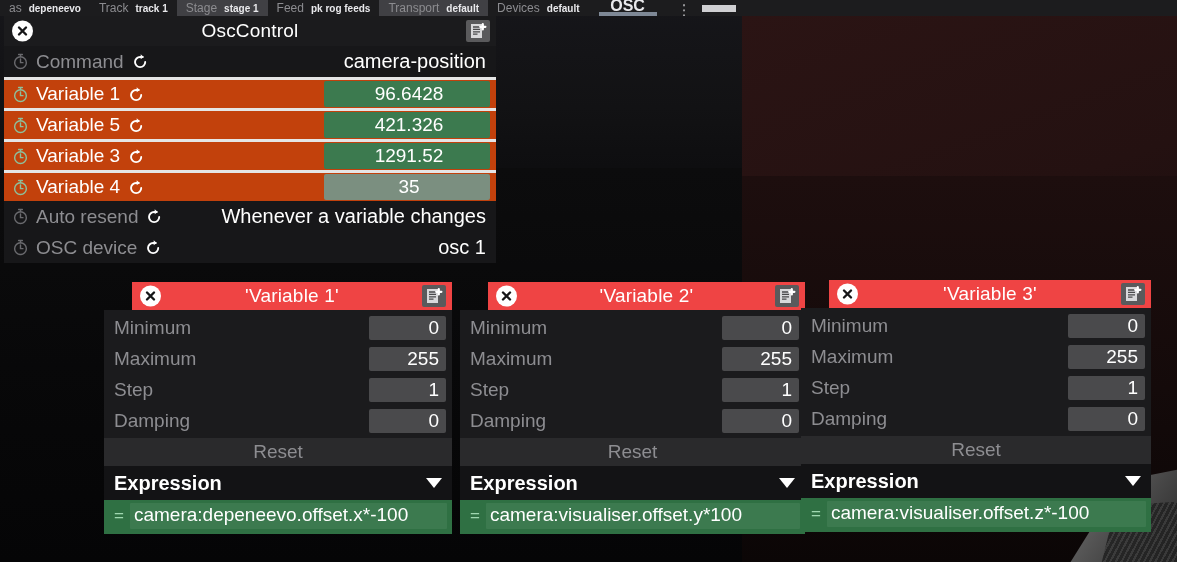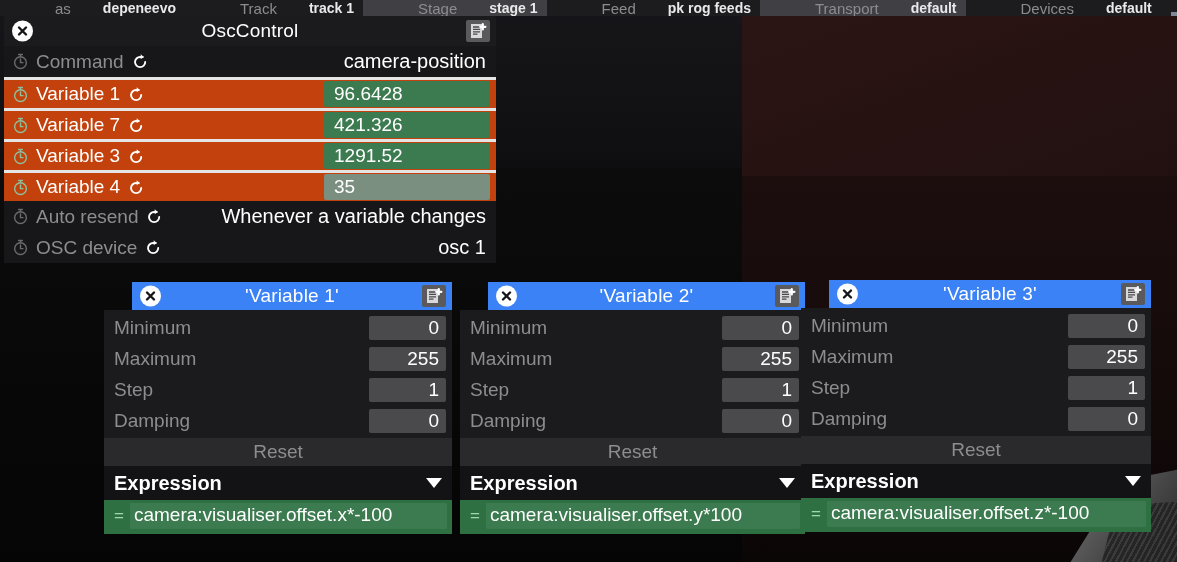--- a/index.html
+++ b/index.html
@@ -85,31 +85,31 @@
   .tb-item {
     display: flex;
     align-items: flex-end;
     height: 16px;
     padding: 0 9px;
     gap: 7px;
     white-space: nowrap;
     line-height: 15px;
   }
   .tb-item.sel { background: #404044; }
-  .tb-key { color: #8c8c90; font-size: 15px; margin-left: 46px; }
-  .tb-val { color: #e9e9ec; font-size: 14px; font-weight: bold; margin-left: 25px; }
+  .tb-key { color: #8c8c90; font-size: 12px; }
+  .tb-val { color: #e9e9ec; font-size: 10px; font-weight: bold; }
   .tb-osc {
     display: flex;
     flex-direction: column;
     align-items: center;
     height: 16px;
     padding: 0 10px;
     justify-content: flex-end;
   }
-  .tb-osc-label { color: #e9e9ec; font-size: 12px; font-weight: bold; line-height: 12px; }
+  .tb-osc-label { color: #e9e9ec; font-size: 16px; font-weight: bold; line-height: 12px; }
   .tb-osc-underline { width: 58px; height: 4px; background: #7e8896; }
   .tb-dots {
     color: #b5b5b8; font-size: 15px; padding: 0 10px; line-height: 12px;
   }
   .tb-right-box {
     width: 34px; height: 7px; background: #cfcfd2; margin: 0 6px 4px 0;
   }
 
   
   .win { position: absolute; }
@@ -179,32 +179,32 @@
   .osc-spacer { flex: 1 1 auto; }
   .osc-value {
     font-size: 20px;
     color: #ffffff;
     text-align: right;
     white-space: nowrap;
     padding-right: 4px;
   }
   .osc-field {
     min-width: 150px;
-    text-align: left;
+    text-align: center;
     padding: 2px 6px 2px 10px;
     border-radius: 2px;
     background: #3c7a4f;
     color: #ffffff;
     font-size: 19px;
   }
   .osc-field.light { background: #7b8f80; }
 
   
   .varwin { position: absolute; }
-  .varwin .win-title { height: 28px; background: #3b82f6; margin-left: 28px; }
+  .varwin .win-title { height: 28px; background: #ef4444; margin-left: 28px; }
   .varwin-body { background: #1b1b1d; padding: 2px 0 0 0; }
   .param-row {
     display: flex;
     align-items: center;
     height: 31px;
     padding: 0 6px 0 10px;
     box-sizing: border-box;
   }
   .param-label {
     font-size: 19px;
@@ -383,21 +383,21 @@
         <span class="osc-spacer"></span>
         <span class="osc-field">96.6428</span>
       </div>
 
       <div class="osc-row green">
         <svg class="icon-clock" viewBox="0 0 18 18" aria-hidden="true">
           <circle cx="9" cy="10.2" r="6.2" fill="none" stroke="#8dc09c" stroke-width="1.5"></circle>
           <path d="M9 6.4 V10.2 H11.6" stroke="#8dc09c" stroke-width="1.5" fill="none" stroke-linecap="round"></path>
           <path d="M7 1.6 h4 M9 1.6 v2.4" stroke="#8dc09c" stroke-width="1.5" stroke-linecap="round"></path>
         </svg>
-        <span class="osc-label">Variable 7</span>
+        <span class="osc-label">Variable 5</span>
         <svg class="icon-reset" viewBox="0 0 18 18" aria-hidden="true">
           <path d="M14 9.6 A5.4 5.4 0 1 1 8.6 4.2 L11.4 4.2" fill="none" stroke="#ffffff" stroke-width="2" stroke-linecap="round"></path>
           <path d="M9.2 1.4 L12.4 4.2 L9.2 6.6 Z" fill="#ffffff"></path>
         </svg>
         <span class="osc-spacer"></span>
         <span class="osc-field">421.326</span>
       </div>
 
       <div class="osc-row green">
         <svg class="icon-clock" viewBox="0 0 18 18" aria-hidden="true">
@@ -495,21 +495,21 @@
         <span class="param-label">Damping</span>
         <span class="param-input">0</span>
       </div>
       <div class="reset-bar">Reset</div>
       <div class="expr-bar">
         <span class="expr-bar-label">Expression</span>
         <span class="caret"></span>
       </div>
       <div class="expr-field-wrap">
         <span class="expr-eq">=</span>
-        <span class="expr-field">camera:visualiser.offset.x*-100</span>
+        <span class="expr-field">camera:depeneevo.offset.x*-100</span>
       </div>
     </div>
   </div>
 
   <div class="varwin" id="var2-window">
     <div class="win-title">
       <div class="close-btn">
         <svg width="13" height="13" viewBox="0 0 13 13" aria-hidden="true">
           <path d="M3 3 L10 10 M10 3 L3 10" stroke="#161618" stroke-width="2.4" stroke-linecap="round"></path>
         </svg>

